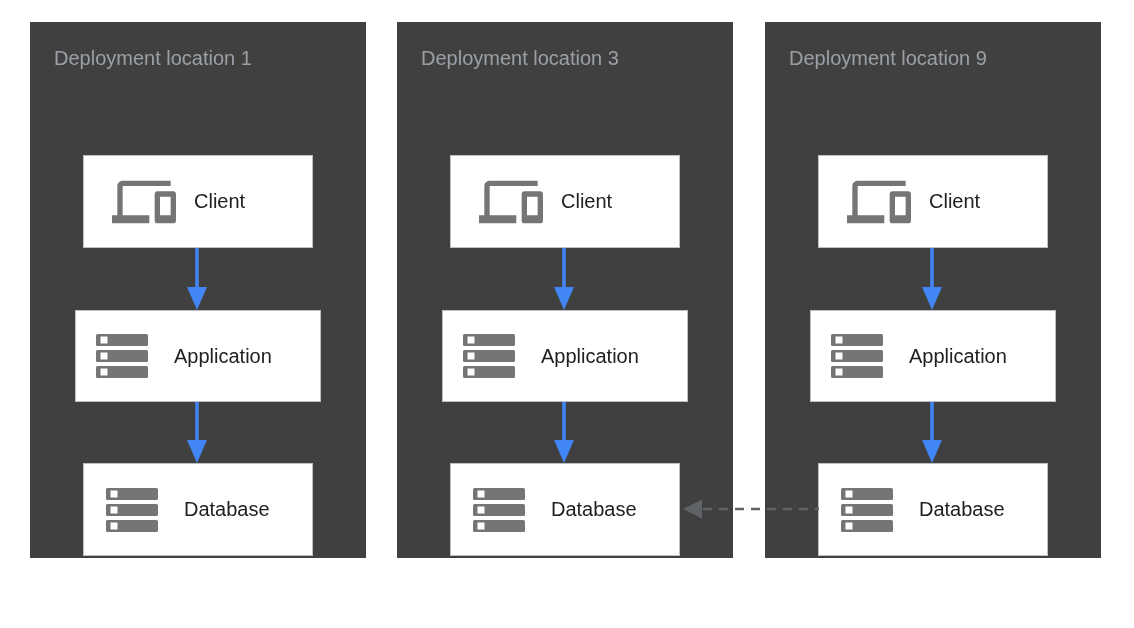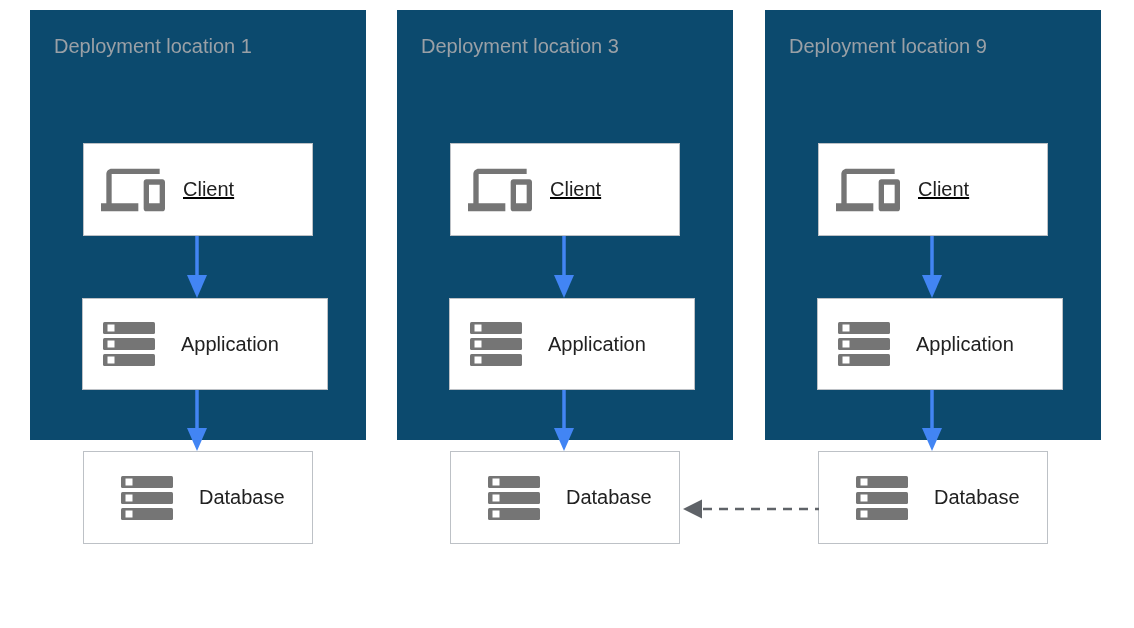--- a/index.html
+++ b/index.html
@@ -10,24 +10,24 @@
   }
   .canvas {
     position: relative;
     width: 1134px;
     height: 628px;
     background: #ffffff;
     overflow: hidden;
   }
   .panel {
     position: absolute;
-    top: 10px;
+    top: 22px;
     width: 336px;
-    height: 430px;
-    background: #0c4a6e;
+    height: 536px;
+    background: #404040;
   }
   .panel.p1 { left: 30px; }
   .panel.p2 { left: 397px; }
   .panel.p3 { left: 765px; }
   .panel-title {
     position: absolute;
     left: 24px;
     top: 22px;
     font-size: 20px;
     line-height: 28px;
@@ -40,25 +40,25 @@
     background: #ffffff;
     border: 1px solid #BDC1C6;
     display: flex;
     align-items: center;
   }
   .node .label {
     font-size: 20px;
     color: #212121;
     white-space: nowrap;
   }
-  .client-node   { left: 53px; top: 133px; width: 230px; height: 93px; padding-left: 17px; text-decoration: underline; }
+  .client-node   { left: 53px; top: 133px; width: 230px; height: 93px; padding-left: 28px; }
   .client-node .icon-wrap { margin-right: 18px; }
-  .app-node      { left: 45px; top: 288px; width: 246px; height: 92px; padding-left: 20px; margin-left: 7px; }
+  .app-node      { left: 45px; top: 288px; width: 246px; height: 92px; padding-left: 20px; }
   .app-node .icon-wrap { margin-right: 26px; }
-  .db-node       { left: 53px; top: 441px; width: 230px; height: 93px; padding-left: 37px; }
+  .db-node       { left: 53px; top: 441px; width: 230px; height: 93px; padding-left: 22px; }
   .db-node .icon-wrap { margin-right: 26px; }
   .icon-wrap {
     display: flex;
     align-items: center;
     justify-content: center;
   }
   .v-arrow {
     position: absolute;
     left: 154px;
     width: 26px;

